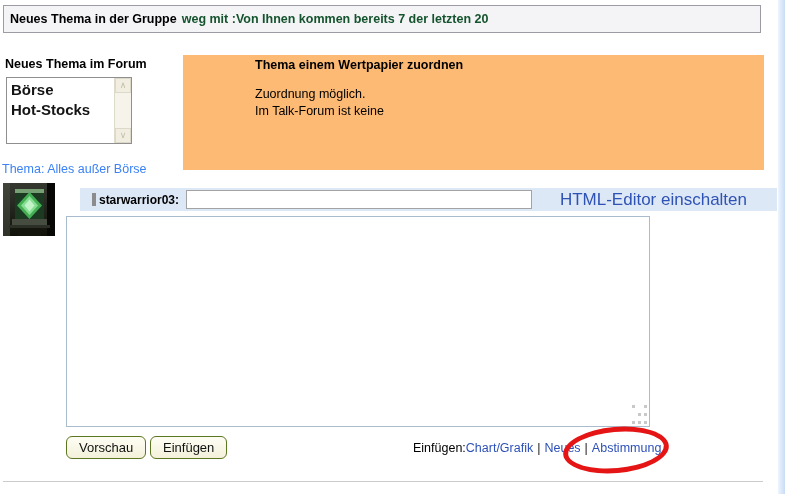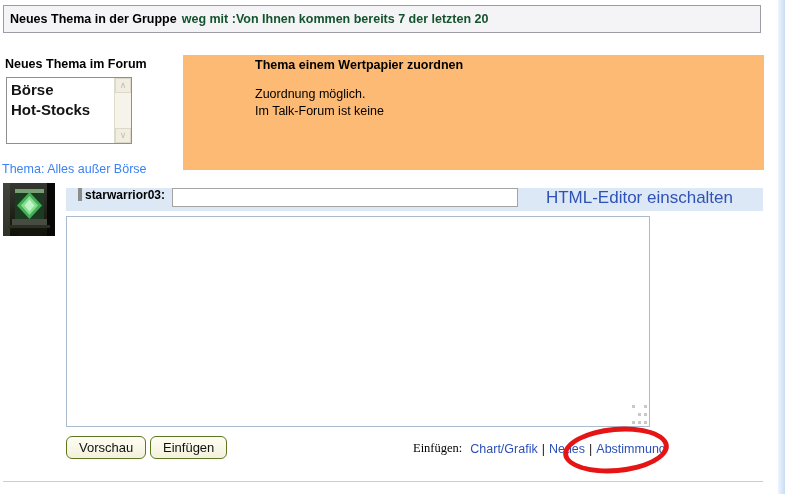--- a/index.html
+++ b/index.html
@@ -28,22 +28,22 @@
   .sb-btn{height:15px;background:#f1eee1;border:1px solid #dcd9c8;color:#c2bfa9;font-size:9px;line-height:13px;text-align:center;cursor:pointer;box-sizing:border-box;}
   .topic-label{position:absolute;left:2px;top:138px;font-size:12.5px;color:#3b82f6;margin-top:24px;}
   
   .gray-panel{position:absolute;left:183px;top:55px;width:581px;height:115px;background:#fdba74;}
   .panel-heading{position:absolute;left:72px;top:3px;font-size:12.5px;font-weight:bold;}
   .panel-note{position:absolute;left:72px;top:31px;font-size:12.5px;line-height:17px;}
   
   .avatar{position:absolute;left:3px;top:183px;width:52px;height:53px;display:block;}
   
   .user-row{
-    position:absolute;left:66px;top:188px;width:697px;height:23px;
-    background:#dde8f6;display:flex;align-items:flex-start;
+    position:absolute;left:80px;top:188px;width:697px;height:23px;
+    background:#dde8f6;display:flex;align-items:center;
   }
   .marker{width:5px;height:13px;background:#8c8c8c;margin-left:12px;}
   .username{margin-left:3px;font-size:12px;font-weight:bold;white-space:nowrap;}
   .title-input{
     margin-left:7px;width:427px;height:17px;border:1px solid #a3a3a3;background:#fff;
     font-family:"Liberation Sans",sans-serif;font-size:12px;padding:0 3px;
   }
   .editor-link{margin-left:auto;margin-right:30px;color:#2f52b5;font-size:17px;text-decoration:none;cursor:pointer;white-space:nowrap;padding-left:28px;}
   
   .body-textarea{
@@ -63,21 +63,21 @@
   
   .btn{
     position:absolute;height:23px;box-sizing:border-box;
     background:linear-gradient(#fefdf4,#f3f1da);border:1px solid #5d7621;border-radius:6px;
     font-family:"Liberation Sans",sans-serif;font-size:13px;color:#111;cursor:pointer;padding:0 12px;
   }
   .btn-preview{left:66px;top:436px;}
   .btn-submit{left:150px;top:436px;}
   
   .insert-line{position:absolute;left:413px;top:441px;font-size:12.5px;display:flex;align-items:center;white-space:nowrap;}
-  .insert-line .lbl{margin-right:8px;font-family:Liberation Serif, serif;}
+  .insert-line .lbl{}
   .insert-line a{color:#2d50b8;text-decoration:none;cursor:pointer;text-align:right;}
   .insert-line .sep{margin:0 4px;color:#222;}
   
   .annotation{
     position:absolute;left:563px;top:427px;width:96px;height:36px;
     border:5px solid #e51515;border-radius:50%;transform:rotate(-5deg);
     pointer-events:none;
   }
   
   .separator{position:absolute;left:3px;top:481px;width:760px;height:1px;background:#cccccc;}

